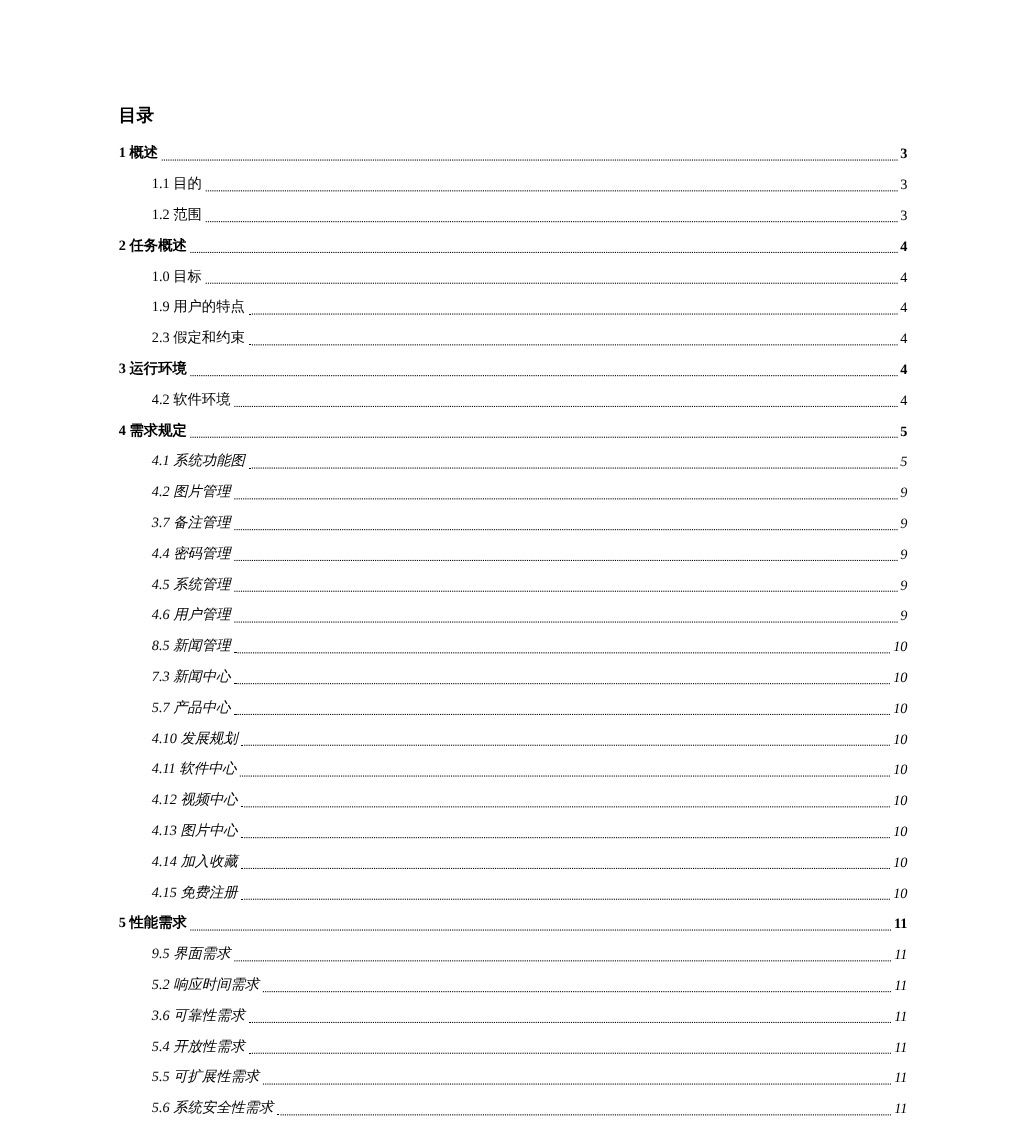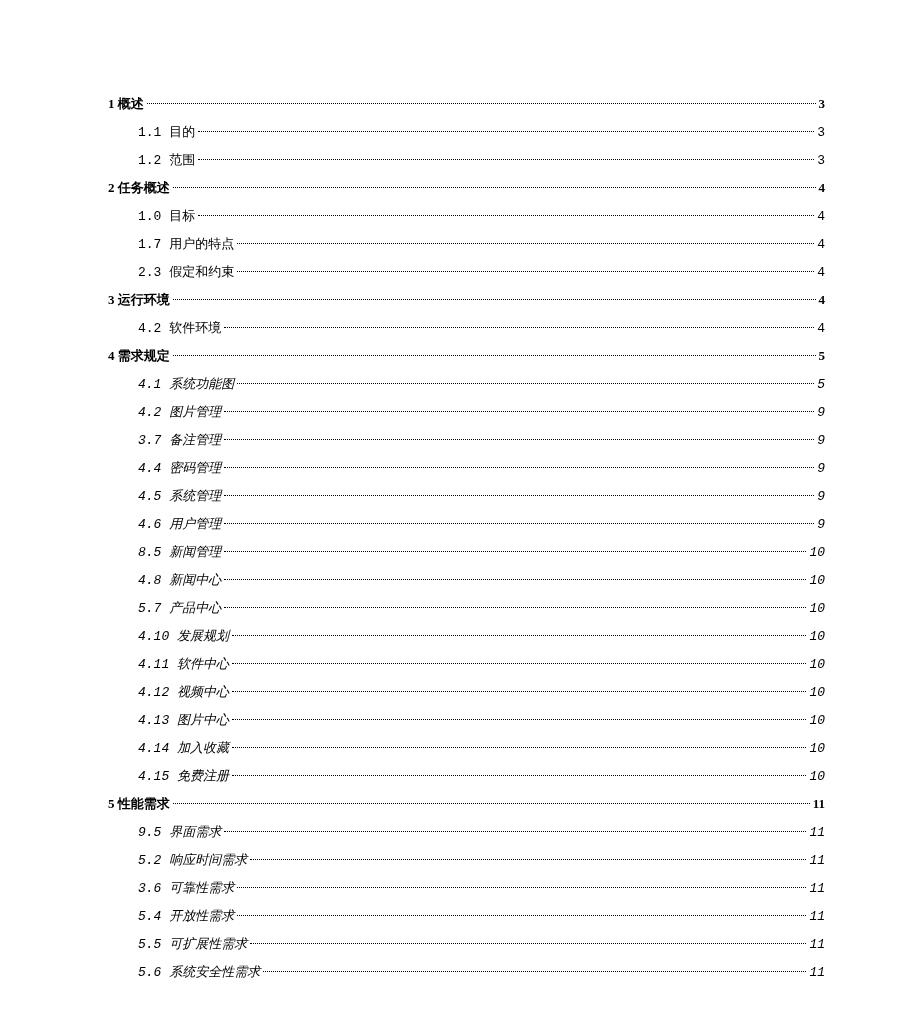--- a/index.html
+++ b/index.html
@@ -1,32 +1,33 @@
 <!DOCTYPE html>
 <html><head>
   <meta charset="utf-8">
   <style>
     * { box-sizing: border-box; margin: 0; padding: 0; }
     html, body { background: #fff; }
     body { width: 920px; min-height: 1029px; font-family: "SimSun", "Songti SC", "STSong", serif; font-size: 13px; color: #000; }
     .page { padding: 95px 95px 60px 108px; }
     .toc-title { font-size: 16px; font-weight: bold; margin-bottom: 14px; }
-    .toc-row { display: flex; align-items: center; white-space: nowrap; margin-bottom: 10px; }
+    .toc-row { display: flex; align-items: flex-end; white-space: nowrap; margin-bottom: 10px; }
     .toc-label { flex: 0 0 auto; }
     .toc-leader { flex: 1 1 auto; border-bottom: 1.2px dotted #000; margin: 0 3px 2px 3px; min-width: 6px; }
     .toc-page { flex: 0 0 auto; }
     .italic { font-style: italic; }
     .bold { font-weight: bold; }
     .l1 { margin-left: 0; }
-    .l2 { margin-left: 30px; font-family: Liberation Mono, monospace; }
+    .l2 { margin-left: 30px; }
   </style>
 </head>
 <body>
 
 <div class="page">
+  <div class="toc-title">目录</div>
   <div id="toc-container">
       <div class="toc-row l1">
         <span class="toc-label bold">1 概述</span>
         <span class="toc-leader"></span>
         <span class="toc-page bold">3</span>
       </div>
       <div class="toc-row l2">
         <span class="toc-label">1.1 目的</span>
         <span class="toc-leader"></span>
         <span class="toc-page">3</span>
@@ -40,21 +41,21 @@
         <span class="toc-label bold">2 任务概述</span>
         <span class="toc-leader"></span>
         <span class="toc-page bold">4</span>
       </div>
       <div class="toc-row l2">
         <span class="toc-label">1.0 目标</span>
         <span class="toc-leader"></span>
         <span class="toc-page">4</span>
       </div>
       <div class="toc-row l2">
-        <span class="toc-label">1.7 用户的特点</span>
+        <span class="toc-label">1.9 用户的特点</span>
         <span class="toc-leader"></span>
         <span class="toc-page">4</span>
       </div>
       <div class="toc-row l2">
         <span class="toc-label">2.3 假定和约束</span>
         <span class="toc-leader"></span>
         <span class="toc-page">4</span>
       </div>
       <div class="toc-row l1">
         <span class="toc-label bold">3 运行环境</span>
@@ -100,21 +101,21 @@
         <span class="toc-label italic">4.6 用户管理</span>
         <span class="toc-leader"></span>
         <span class="toc-page italic">9</span>
       </div>
       <div class="toc-row l2">
         <span class="toc-label italic">8.5 新闻管理</span>
         <span class="toc-leader"></span>
         <span class="toc-page italic">10</span>
       </div>
       <div class="toc-row l2">
-        <span class="toc-label italic">4.8 新闻中心</span>
+        <span class="toc-label italic">7.3 新闻中心</span>
         <span class="toc-leader"></span>
         <span class="toc-page italic">10</span>
       </div>
       <div class="toc-row l2">
         <span class="toc-label italic">5.7 产品中心</span>
         <span class="toc-leader"></span>
         <span class="toc-page italic">10</span>
       </div>
       <div class="toc-row l2">
         <span class="toc-label italic">4.10 发展规划</span>

